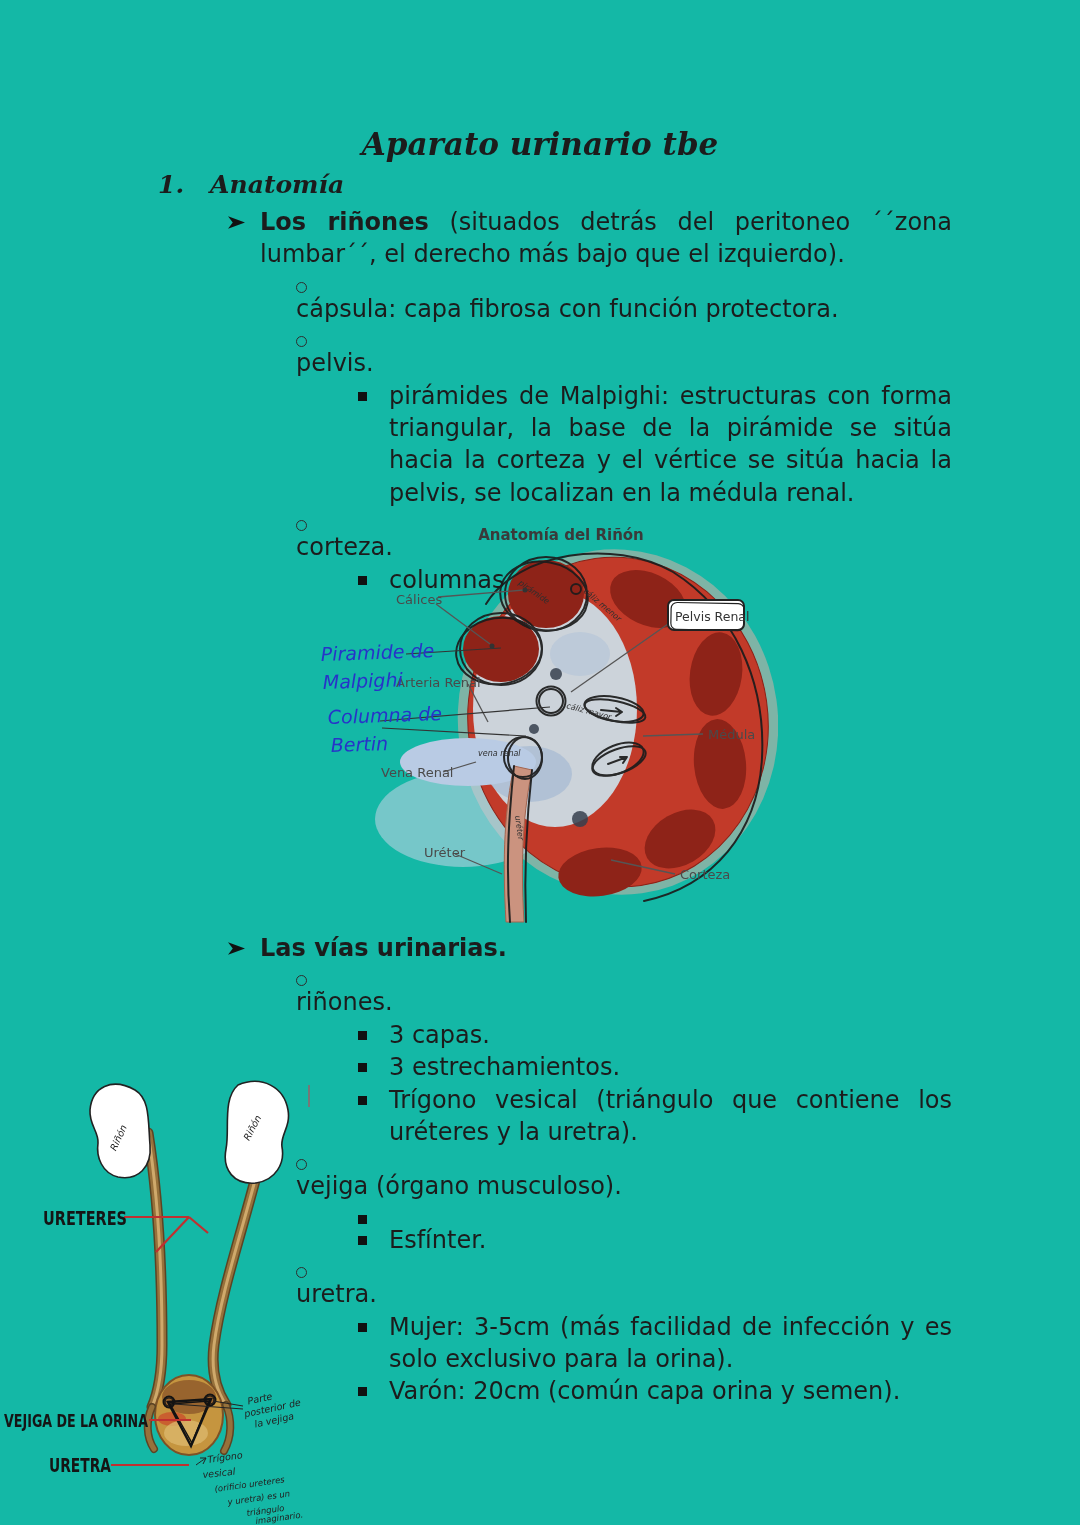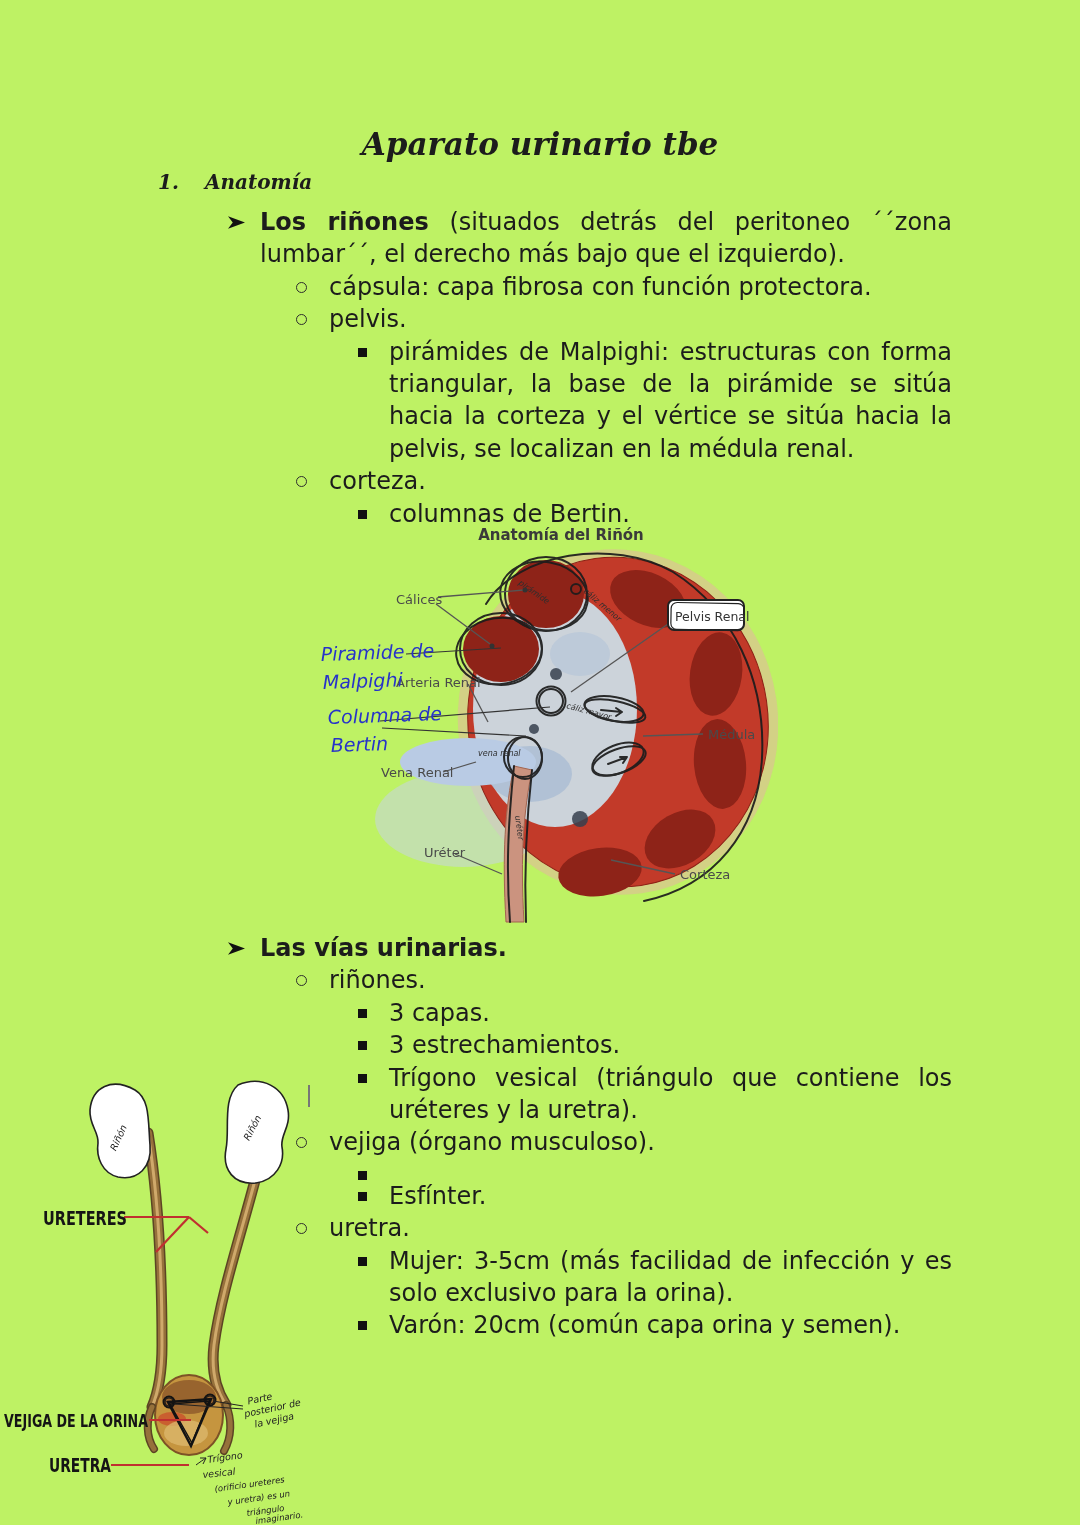--- a/index.html
+++ b/index.html
@@ -1,27 +1,27 @@
 <!DOCTYPE html>
 <html><head>
 <meta charset="utf-8">
 <style>
   html,body{margin:0;padding:0;background:#ffffff;}
-  .page{position:relative;width:1080px;height:1525px;background:#bef264;overflow:hidden;
+  .page{position:relative;width:1080px;height:1525px;background:#14b8a6;overflow:hidden;
         font-family:"DejaVu Sans",sans-serif;color:#1c1c1c;}
   .doc-title{position:absolute;top:126px;left:0;width:1080px;margin:0;text-align:center;
         font-family:"DejaVu Serif",serif;font-style:italic;font-weight:bold;font-size:31px;}
   .section-head{position:absolute;top:170px;left:158px;
-        font-family:"DejaVu Serif",serif;font-style:italic;font-weight:bold;font-size:20px;}
+        font-family:"DejaVu Serif",serif;font-style:italic;font-weight:bold;font-size:25px;}
   .section-head .num{margin-right:26px;}
   .list{position:absolute;left:228px;width:724px;font-size:24px;line-height:32.4px;}
   .anatomy{top:206px;}
   .vias{top:932px;}
   .li{display:flex;text-align:justify;}
-  .lvl2{padding-left:68px;}
+  .lvl2{padding-left:68px;flex-direction:column;}
   .lvl3{padding-left:130px;}
   .mk{flex:0 0 auto;display:inline-block;}
   .mk.arrow{width:17px;height:15px;margin:9px 15px 0 0;background:#111;
         clip-path:polygon(0 8%,100% 50%,0 92%,28% 50%);}
   .mk.circle{width:9px;height:9px;margin:11px 22px 0 0;border:1.8px solid #2e2e2e;border-radius:50%;}
   .mk.square{width:9px;height:9px;margin:12px 22px 0 0;background:#111;}
   .txt{flex:1;}
   .fig-kidney{position:absolute;left:318px;top:524px;}
   .fig-tract{position:absolute;left:0;top:1075px;}
   svg text{font-family:"DejaVu Sans",sans-serif;}

